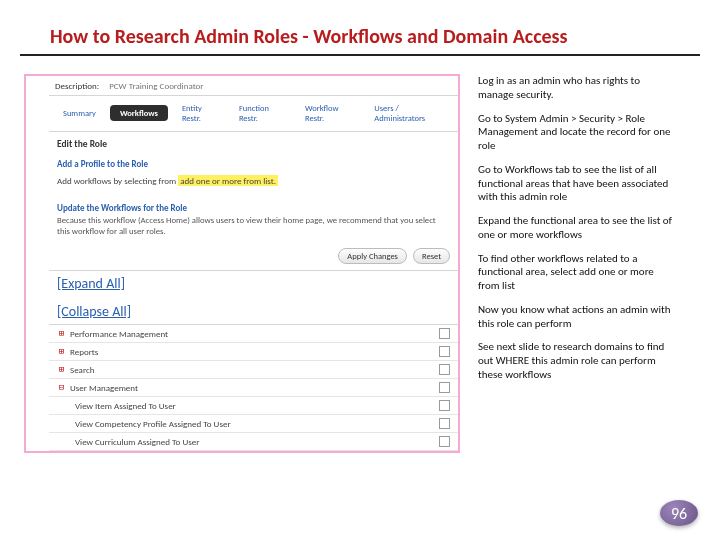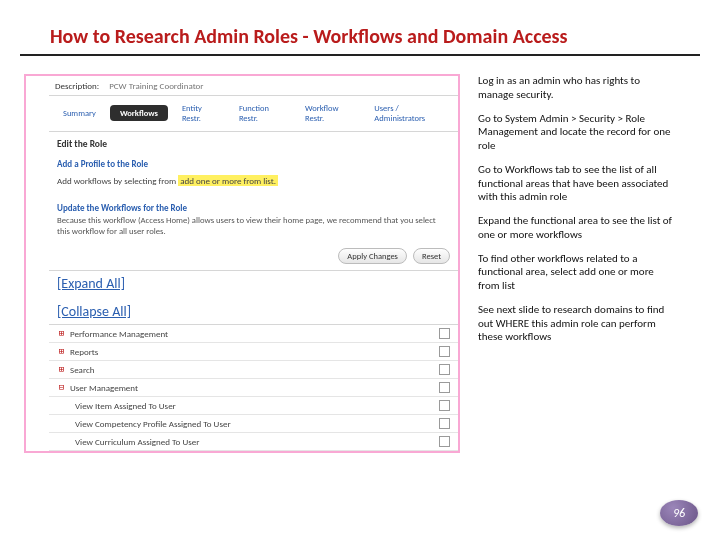--- a/index.html
+++ b/index.html
@@ -151,24 +151,23 @@
   }
   .instructions p { margin-bottom: 10px; }
   .page-num {
     position: absolute;
     right: 22px;
     bottom: 14px;
     width: 38px; height: 26px;
     border-radius: 50%;
     background: radial-gradient(circle at 35% 30%, #9b86b9, #6a5487);
     color: #fff;
-    font-size: 12px;
+    font-size: 16px;
     display:flex; align-items:center; justify-content:center;
     box-shadow: 0 2px 4px rgba(0,0,0,0.3);
-    font-style: italic;
   }
 </style>
 </head>
 <body>
 
 <h1 class="slide-title">How to Research Admin Roles - Workflows and Domain Access</h1>
 
 <div class="content">
 
   <div class="app-panel">
@@ -255,18 +254,19 @@
       </div>
     </div>
   </div>
 
   <div class="instructions">
     <p>Log in as an admin who has rights to manage security.</p>
     <p>Go to System Admin &gt; Security &gt; Role Management and locate the record for one role</p>
     <p>Go to Workflows tab to see the list of all functional areas that have been associated with this admin role</p>
     <p>Expand the functional area to see the list of one or more workflows</p>
     <p>To find other workflows related to a functional area, select add one or more from list</p>
+    <p>Now you know what actions an admin with this role can perform</p>
     <p>See next slide to research domains to find out WHERE this admin role can perform these workflows</p>
   </div>
 
 </div>
 
 <div class="page-num">96</div>
 
 </body></html>

